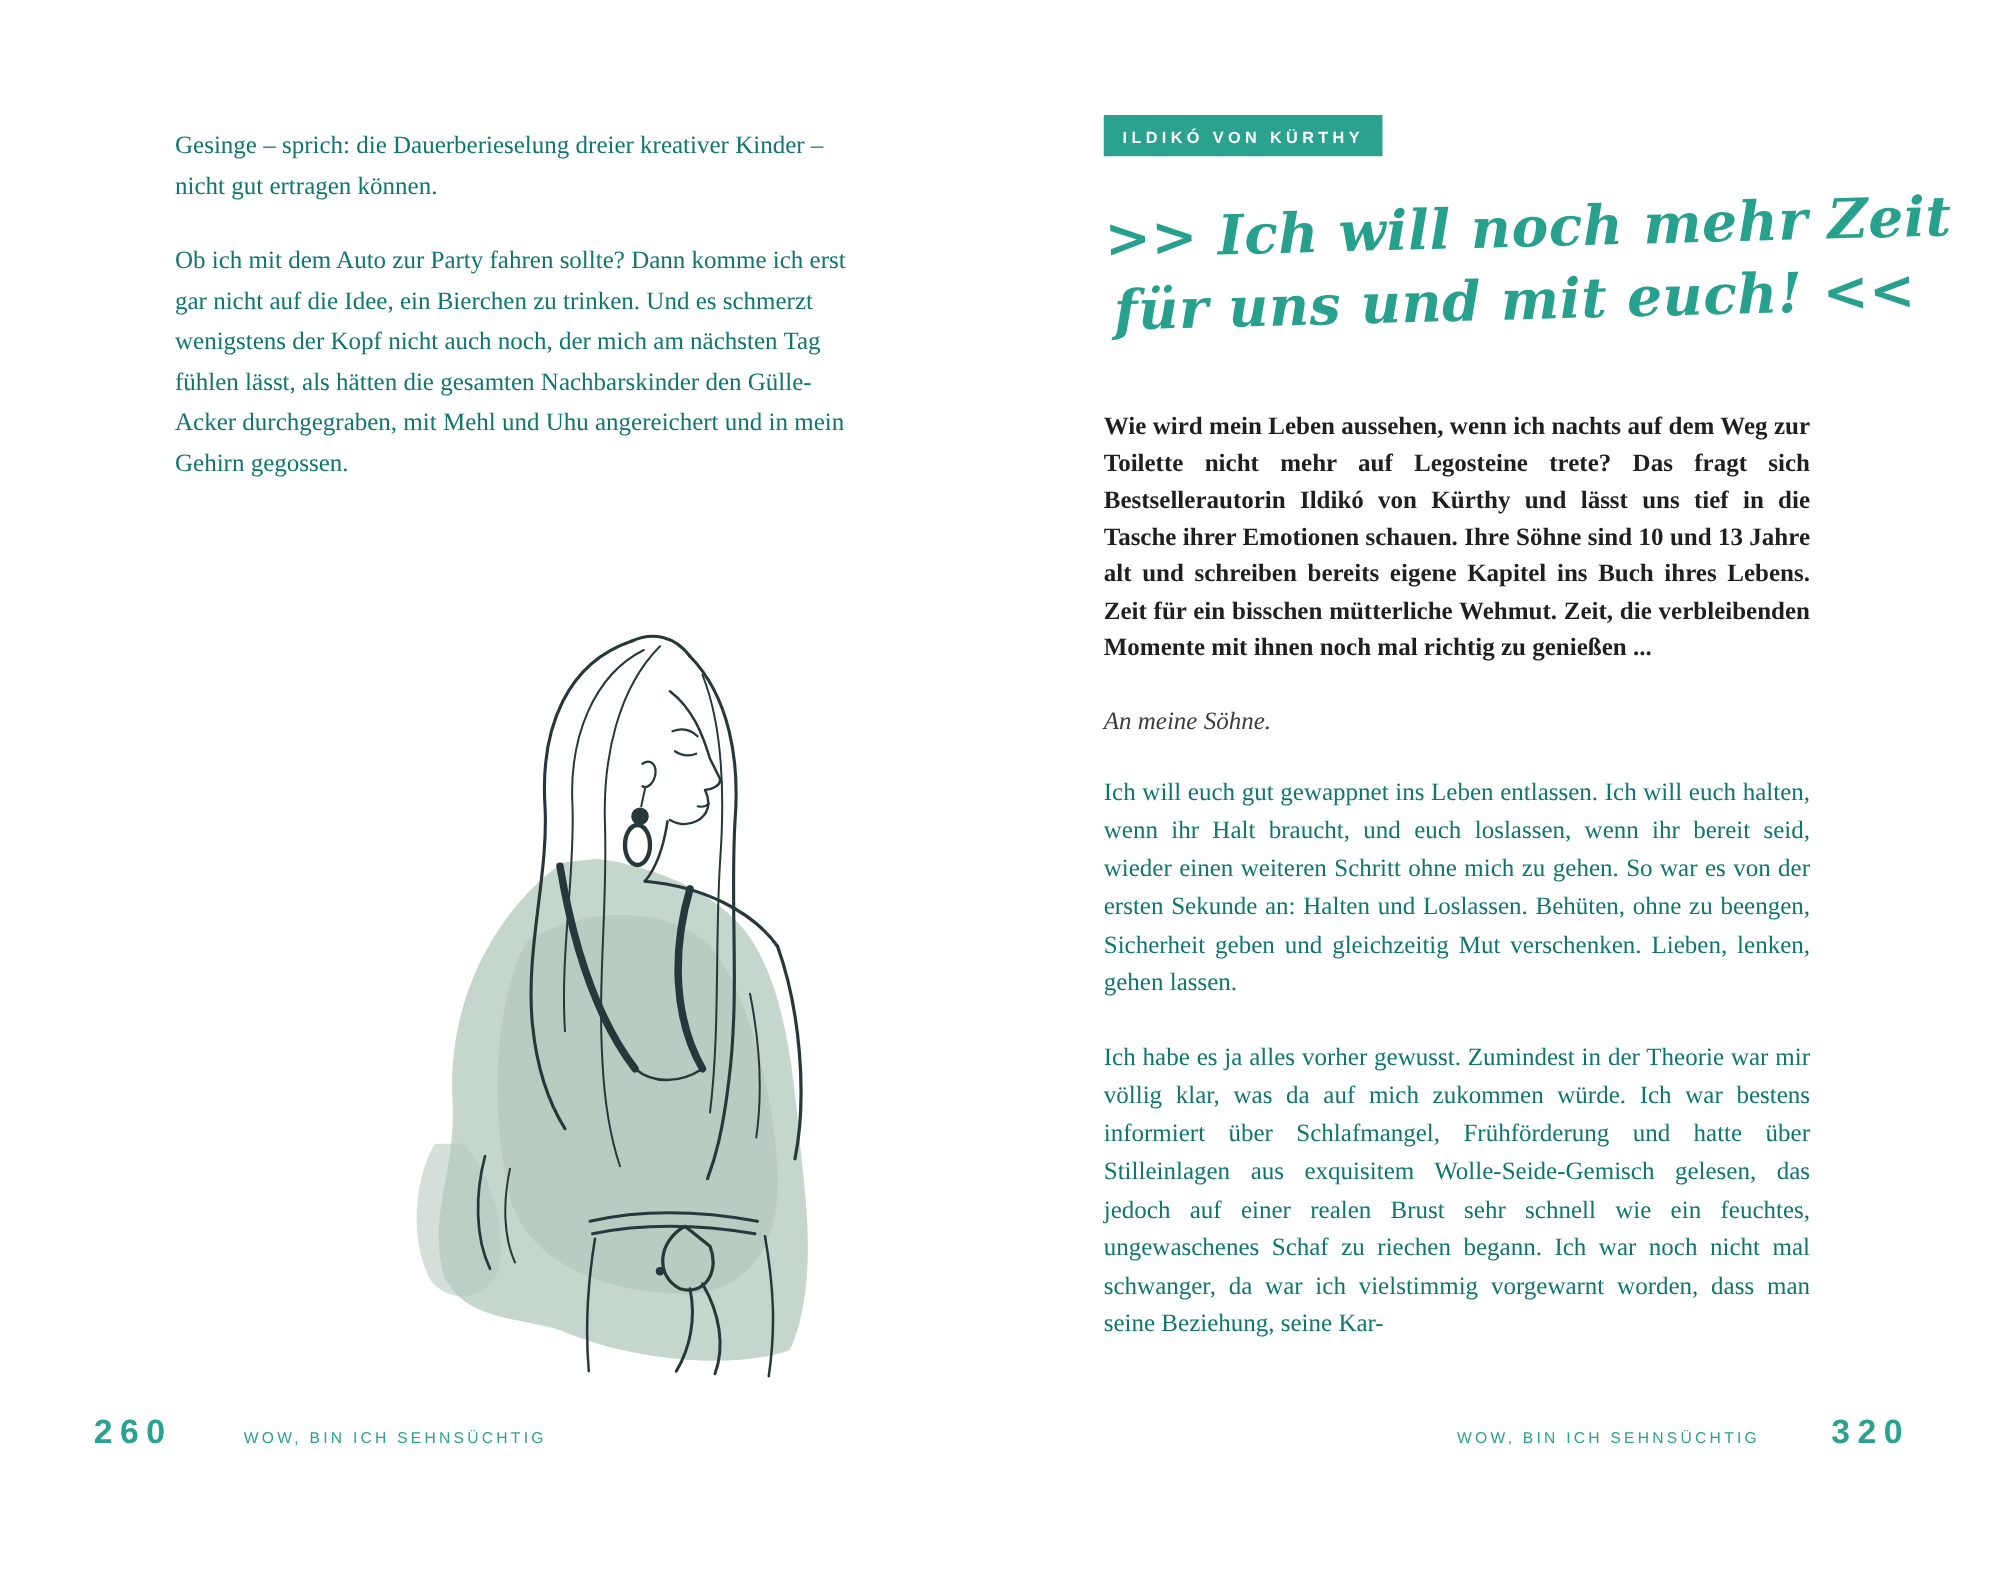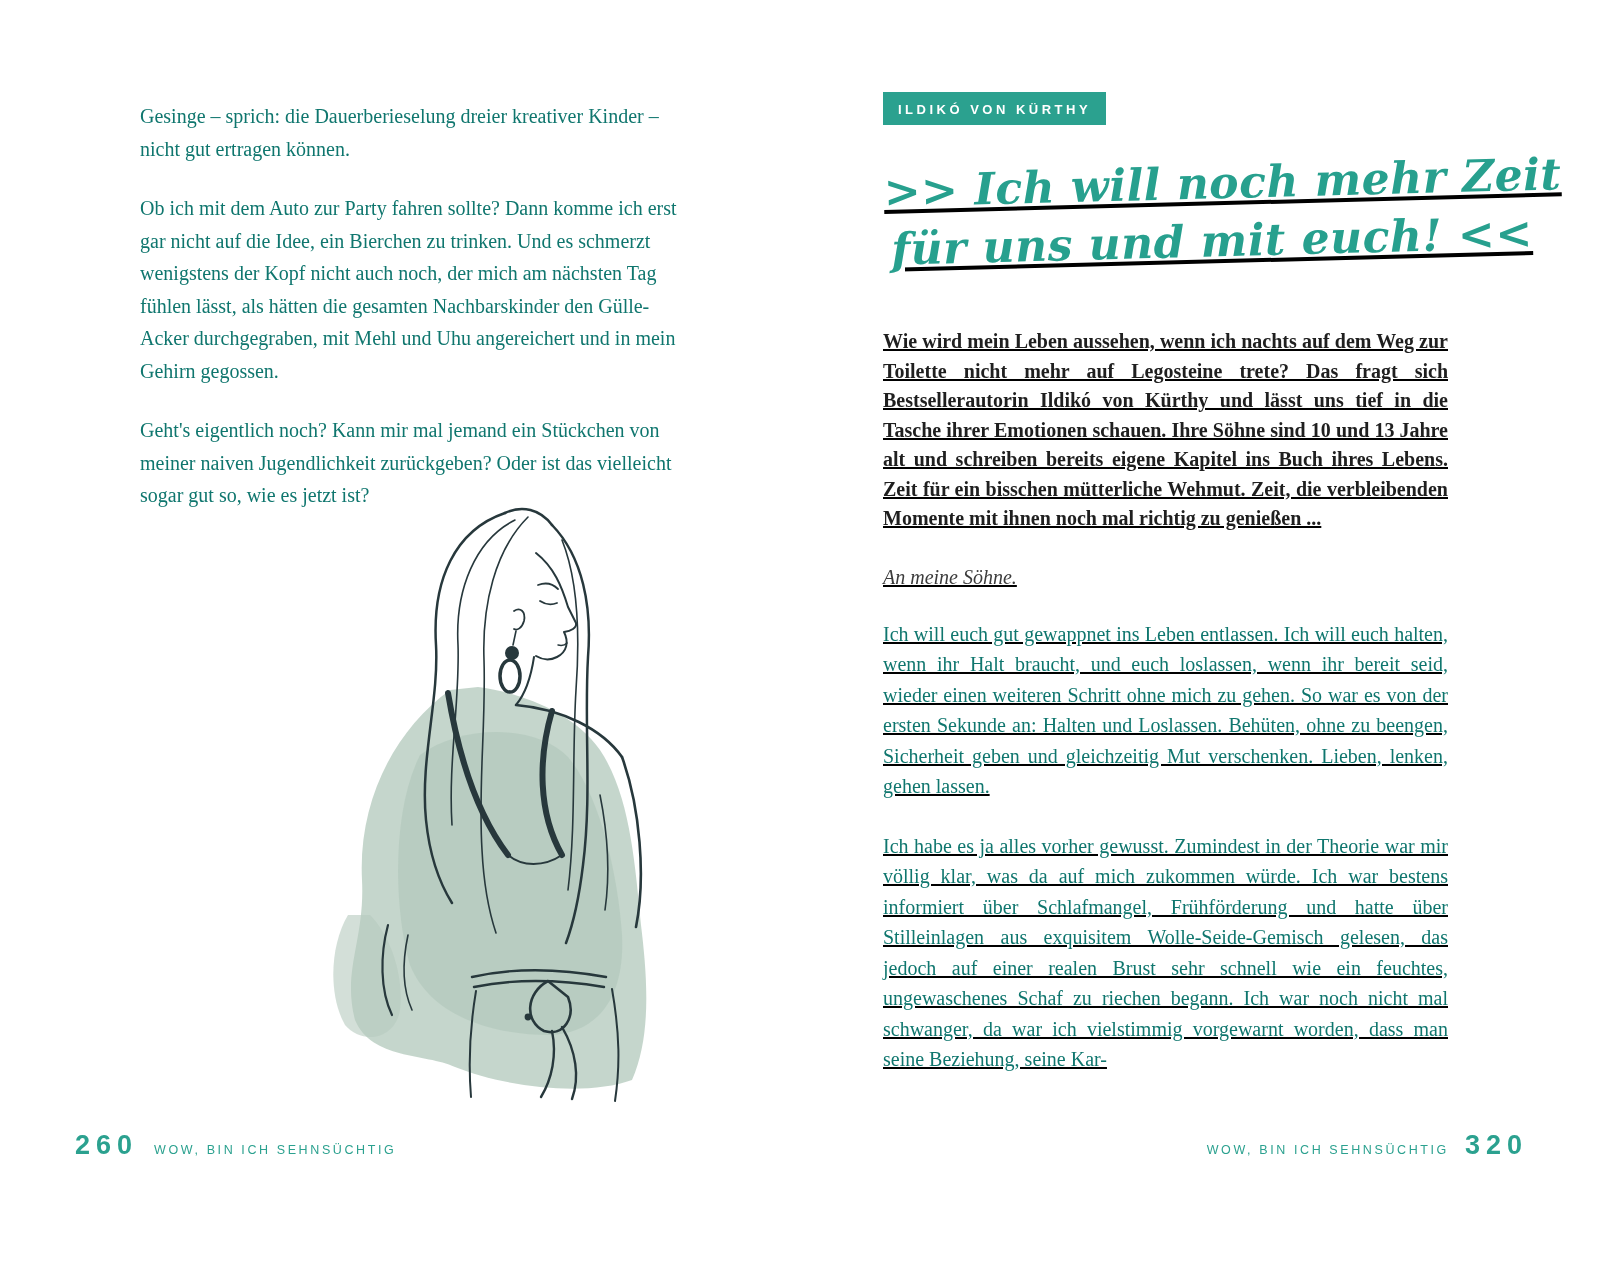--- a/index.html
+++ b/index.html
@@ -8,59 +8,58 @@
 
   
   .left-text{position:absolute;left:140px;top:100px;width:556px;}
   .body-para{font-size:20px;line-height:32.5px;color:#0f766e;margin:0 0 27px 0;text-align:justify;}
   .left-text .body-para{text-align:left;}
 
   .illustration-wrap{position:absolute;left:300px;top:495px;width:400px;height:615px;}
   .illustration-wrap svg{width:100%;height:100%;}
 
   
-  .right-col{position:absolute;left:883px;top:92px;width:565px;text-decoration:underline;}
+  .right-col{position:absolute;left:883px;top:92px;width:565px;}
 
   .author-tag{display:inline-block;background:#2BA18F;color:#ffffff;
       font-family:"Liberation Sans", sans-serif;font-weight:bold;
       font-size:13px;letter-spacing:3.5px;padding:10px 15px 8px 15px;margin-bottom:38px;}
 
   .quote{color:#27A08E;font-family:"DejaVu Serif", serif;font-style:italic;font-weight:bold;
       font-size:44px;line-height:1.32;margin:0 0 48px 0;transform:rotate(-1.5deg);
       transform-origin:left top;letter-spacing:.5px;white-space:nowrap;}
   .quote .q-line{display:block;}
   .quote .q-line2{margin-left:6px;}
 
   .intro-bold{font-size:20px;line-height:29.5px;font-weight:bold;color:#1f1f1f;
       text-align:justify;margin:0 0 32px 0;}
 
   .salutation{font-size:20px;font-style:italic;color:#3c3c3c;margin:4px 0 30px 0;}
 
   .right-col .body-para{line-height:30.5px;margin-bottom:29px;}
 
   
-  .footer{position:absolute;top:1130px;display:flex;align-items:baseline;gap:16px;
+  .footer{position:absolute;top:1130px;display:flex;align-items:baseline;gap:57px;
       font-family:"Liberation Sans", sans-serif;color:#2BA18F;}
   .footer-left{left:75px;}
   .footer-right{right:72px;}
   .page-num{font-size:27px;font-weight:bold;letter-spacing:6px;}
   .footer-title{font-size:12.5px;font-weight:normal;letter-spacing:2.6px;}
 
   
   .stroke{fill:none;stroke:#27383c;stroke-linecap:round;stroke-linejoin:round;}
 </style>
 </head>
 <body>
 
 <div id="page">
 
   <div class="left-text">
     <p class="body-para">Gesinge – sprich: die Dauerberieselung dreier kreativer Kinder – nicht gut ertragen können.</p>
     <p class="body-para">Ob ich mit dem Auto zur Party fahren sollte? Dann komme ich erst gar nicht auf die Idee, ein Bierchen zu trinken. Und es schmerzt wenigstens der Kopf nicht auch noch, der mich am nächsten Tag fühlen lässt, als hätten die gesamten Nachbarskinder den Gülle-Acker durchgegraben, mit Mehl und Uhu angereichert und in mein Gehirn gegossen.</p>
-    <p class="body-para">Geht's eigentlich noch? Kann mir mal jemand ein Stückchen von meiner naiven Jugendlichkeit zurückgeben? Oder ist das vielleicht sogar gut so, wie es jetzt ist?</p>
   </div>
 
   <div class="illustration-wrap">
     <svg viewBox="0 0 400 615" xmlns="http://www.w3.org/2000/svg">
 
       <path d="M150 195 C 95 235, 58 305, 62 385 C 65 445, 42 475, 55 525
                C 72 565, 125 558, 155 572 C 205 592, 285 602, 332 585
                C 352 540, 347 480, 341 430 C 335 368, 330 300, 300 255
                C 272 214, 212 196, 178 192 Z" fill="#B5CABE" opacity="0.78"></path>
       <path d="M120 260 C 90 320, 95 420, 110 470 C 130 520, 190 540, 250 540

